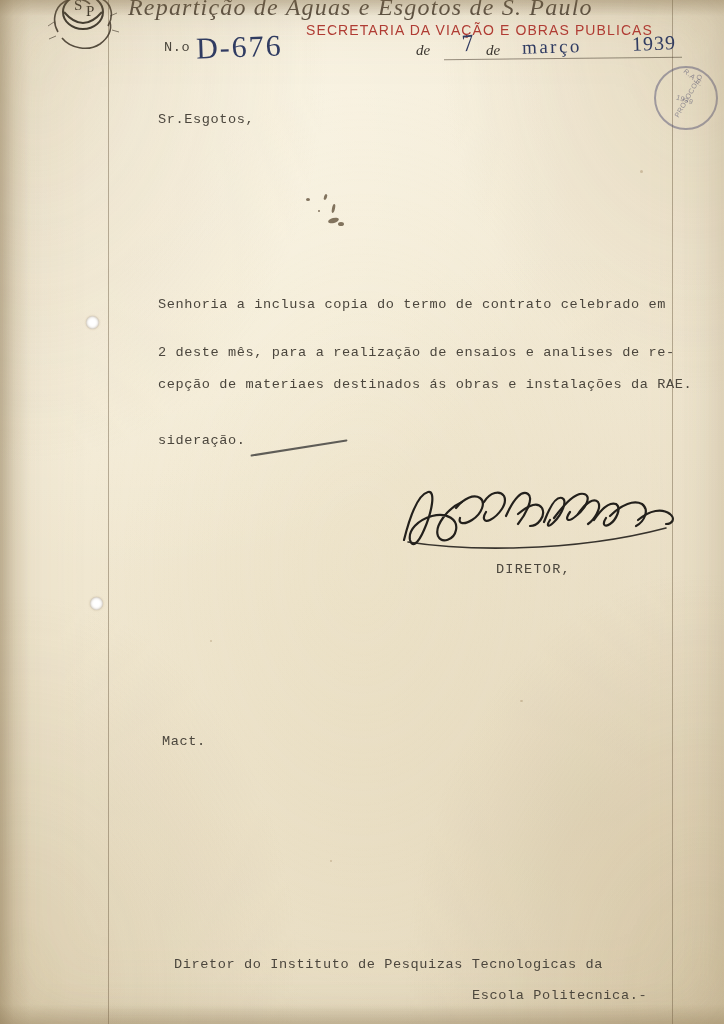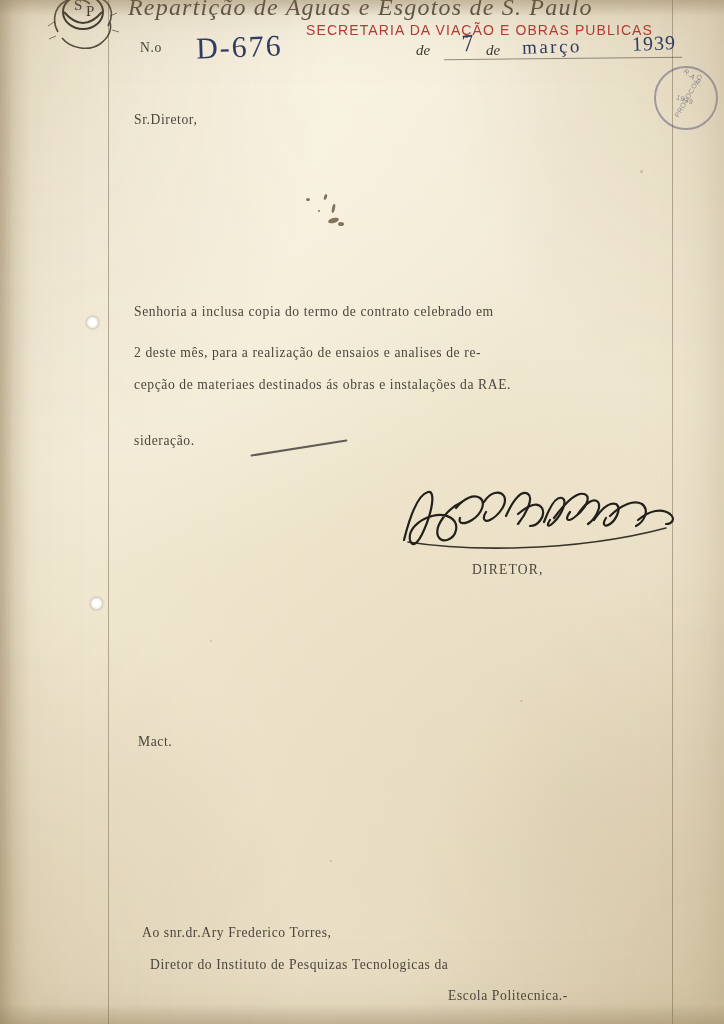--- a/index.html
+++ b/index.html
@@ -191,31 +191,32 @@
     position: absolute;
     white-space: nowrap;
   }
   .stamp .s1 { left: 26px; top: 6px;  transform: rotate(40deg); }
   .stamp .s2 { left: 8px;  top: 24px; transform: rotate(-60deg); }
   .stamp .s3 { left: 20px; top: 28px; transform: rotate(18deg); }
 
   
   .typed {
     position: absolute;
-    font-family: Liberation Serif, serif;
+    font-family: Liberation Mono, monospace;
     color: #4b463d;
     font-size: 13.6px;
     letter-spacing: 0.6px;
     white-space: nowrap;
+    margin-left: 24px;
   }
   .salutation { left: 134px; top: 112px; }
 
   .body-line { left: 134px; }
   .ln0 { top: 281px; left: 246px; }
-  .ln1 { top: 304px; }
+  .ln1 { top: 297px; }
   .ln2 { top: 345px; }
   .ln3 { top: 377px; }
   .ln4 { top: 405px; left: 246px; }
   .ln5 { top: 433px; }
 
   .sig-underline {
     position: absolute;
     left: 250px; top: 447px;
     width: 98px; height: 2px;
     background: rgba(45,45,45,0.75);
@@ -323,21 +324,21 @@
   <div class="month-value">março</div>
   <div class="year-value">1939</div>
   <div class="date-underline"></div>
 
   <div class="stamp">
     <span class="s1">R.A.E.</span>
     <span class="s2">PROTOCOLO</span>
     <span class="s3">1939</span>
   </div>
 
-  <div class="typed salutation">Sr.Diretor,</div>
+  <div class="typed salutation">Sr.Esgotos,</div>
 
   <div class="smudge">
     <i></i>
       <i></i>
       <i></i>
       <i></i>
       <i></i>
       <i></i>
   </div>
 
@@ -363,21 +364,20 @@
         <path d="M240,52 C252,42 264,40 272,46 C278,51 274,56 268,56"></path>
       </g>
       <path d="M10,74 C60,82 170,86 268,60" fill="none" stroke="#23201c" stroke-width="1.6" stroke-linecap="round" opacity="0.9"></path>
     </svg>
   </div>
 
   <div class="typed director">DIRETOR,</div>
 
   <div class="typed mact">Mact.</div>
 
-  <div class="typed addr1">Ao snr.dr.Ary Frederico Torres,</div>
   <div class="typed addr2">Diretor do Instituto de Pesquizas Tecnologicas da</div>
   <div class="typed addr3">Escola Politecnica.-</div>
 
   <div class="hole hole-1"></div>
   <div class="hole hole-2"></div>
 
   <div class="speck" style="left:640px; top:170px; width:3px; height:3px;"></div>
   <div class="speck" style="left:210px; top:640px; width:2px; height:2px;"></div>
   <div class="speck" style="left:520px; top:700px; width:3px; height:2px;"></div>
   <div class="speck" style="left:330px; top:860px; width:2px; height:2px;"></div>

